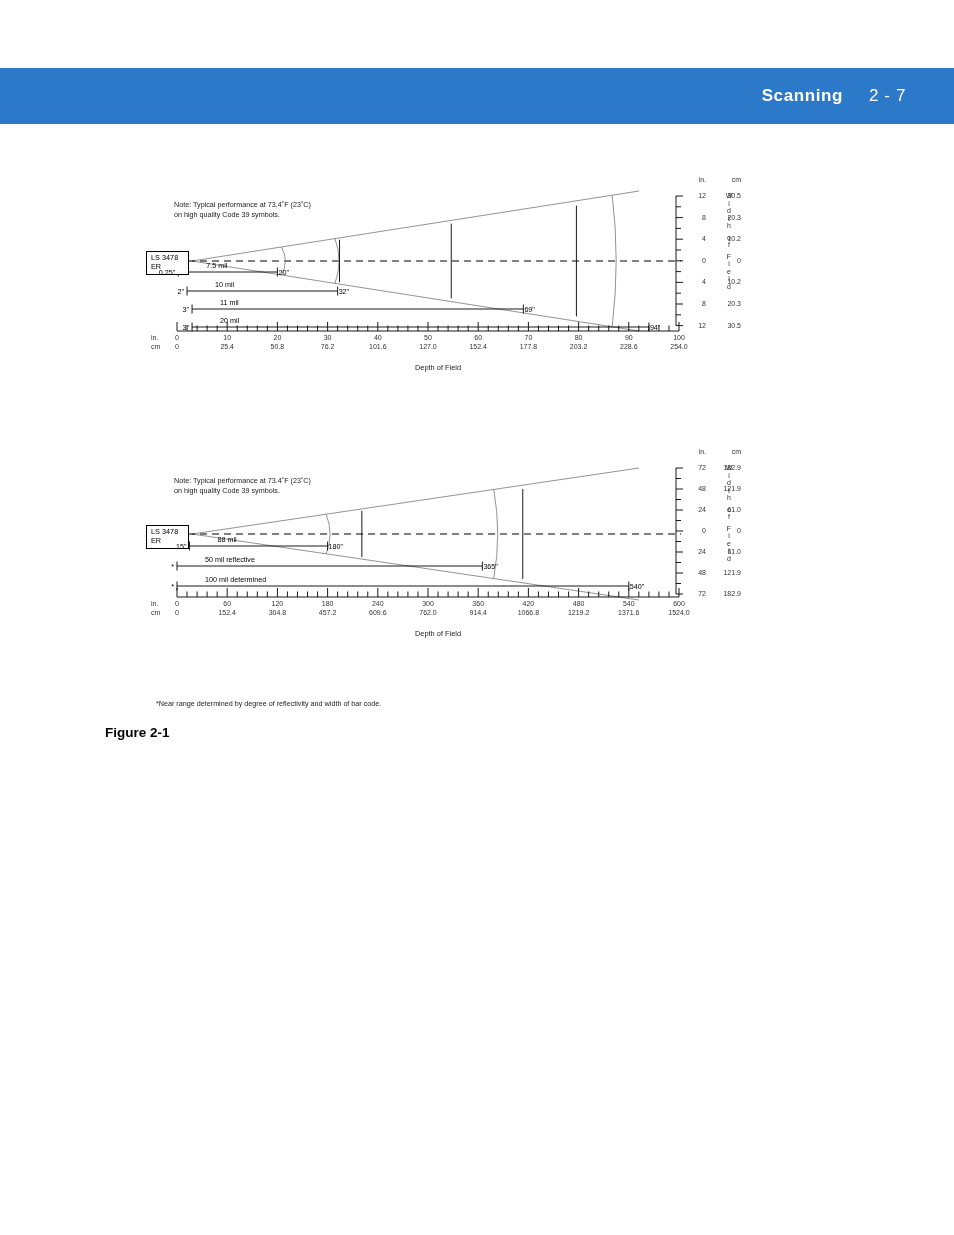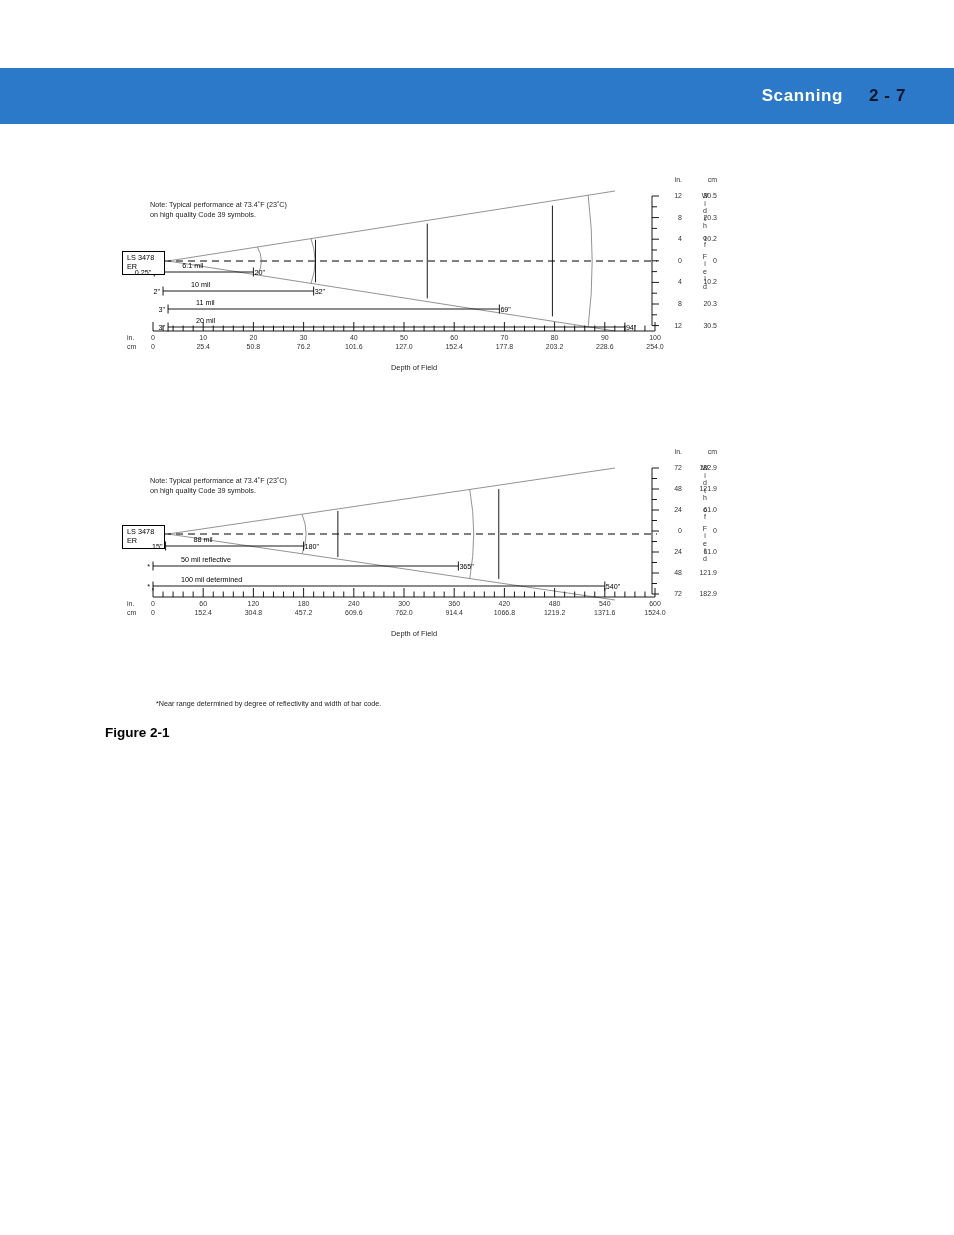--- a/index.html
+++ b/index.html
@@ -34,37 +34,38 @@
     align-items: center;
     gap: 26px;
   }
   .header-title {
     color: #ffffff;
     font-size: 17px;
     font-weight: bold;
     letter-spacing: 0.6px;
   }
   .header-page {
-    color: #0f172a;
+    color: #ffffff;
     font-size: 17px;
-    font-weight: bold;
+    font-weight: normal;
     letter-spacing: 0.6px;
   }
 
   
   .figure-area {
     position: absolute;
     left: 0;
     top: 124px;
     width: 954px;
   }
 
   .chart-block {
     position: relative;
     width: 874px;
+    margin-left: 24px;
   }
 
   .note-text {
     position: absolute;
     font-size: 7.2px;
     line-height: 1.45;
     color: #222222;
     white-space: pre-line;
   }
 
@@ -310,21 +311,21 @@
         <span>f</span>
         <span class="vlabel-gap">&nbsp;</span>
         <span>F</span>
         <span>i</span>
         <span>e</span>
         <span>l</span>
         <span>d</span>
       </div>
 
     <div id="bars-upper">
-        <div class="range-label" style="left: 182.255px; top: 137px;">6.1 mil</div>
+        <div class="range-label" style="left: 182.255px; top: 137px;">7.5 mil</div>
         <div class="range-start" style="left: 124.255px; top: 144px; width: 27px;">0.25"</div>
         <div class="range-end" style="left: 254.4px; top: 144px;">20"</div>
         <div class="range-label" style="left: 191.04px; top: 156px;">10 mil</div>
         <div class="range-start" style="left: 133.04px; top: 163px; width: 27px;">2"</div>
         <div class="range-end" style="left: 314.64px; top: 163px;">32"</div>
         <div class="range-label" style="left: 196.06px; top: 174px;">11 mil</div>
         <div class="range-start" style="left: 138.06px; top: 181px; width: 27px;">3"</div>
         <div class="range-end" style="left: 500.38px; top: 181px;">69"</div>
         <div class="range-label" style="left: 196.06px; top: 192px;">20 mil</div>
         <div class="range-start" style="left: 138.06px; top: 199px; width: 27px;">3"</div>

